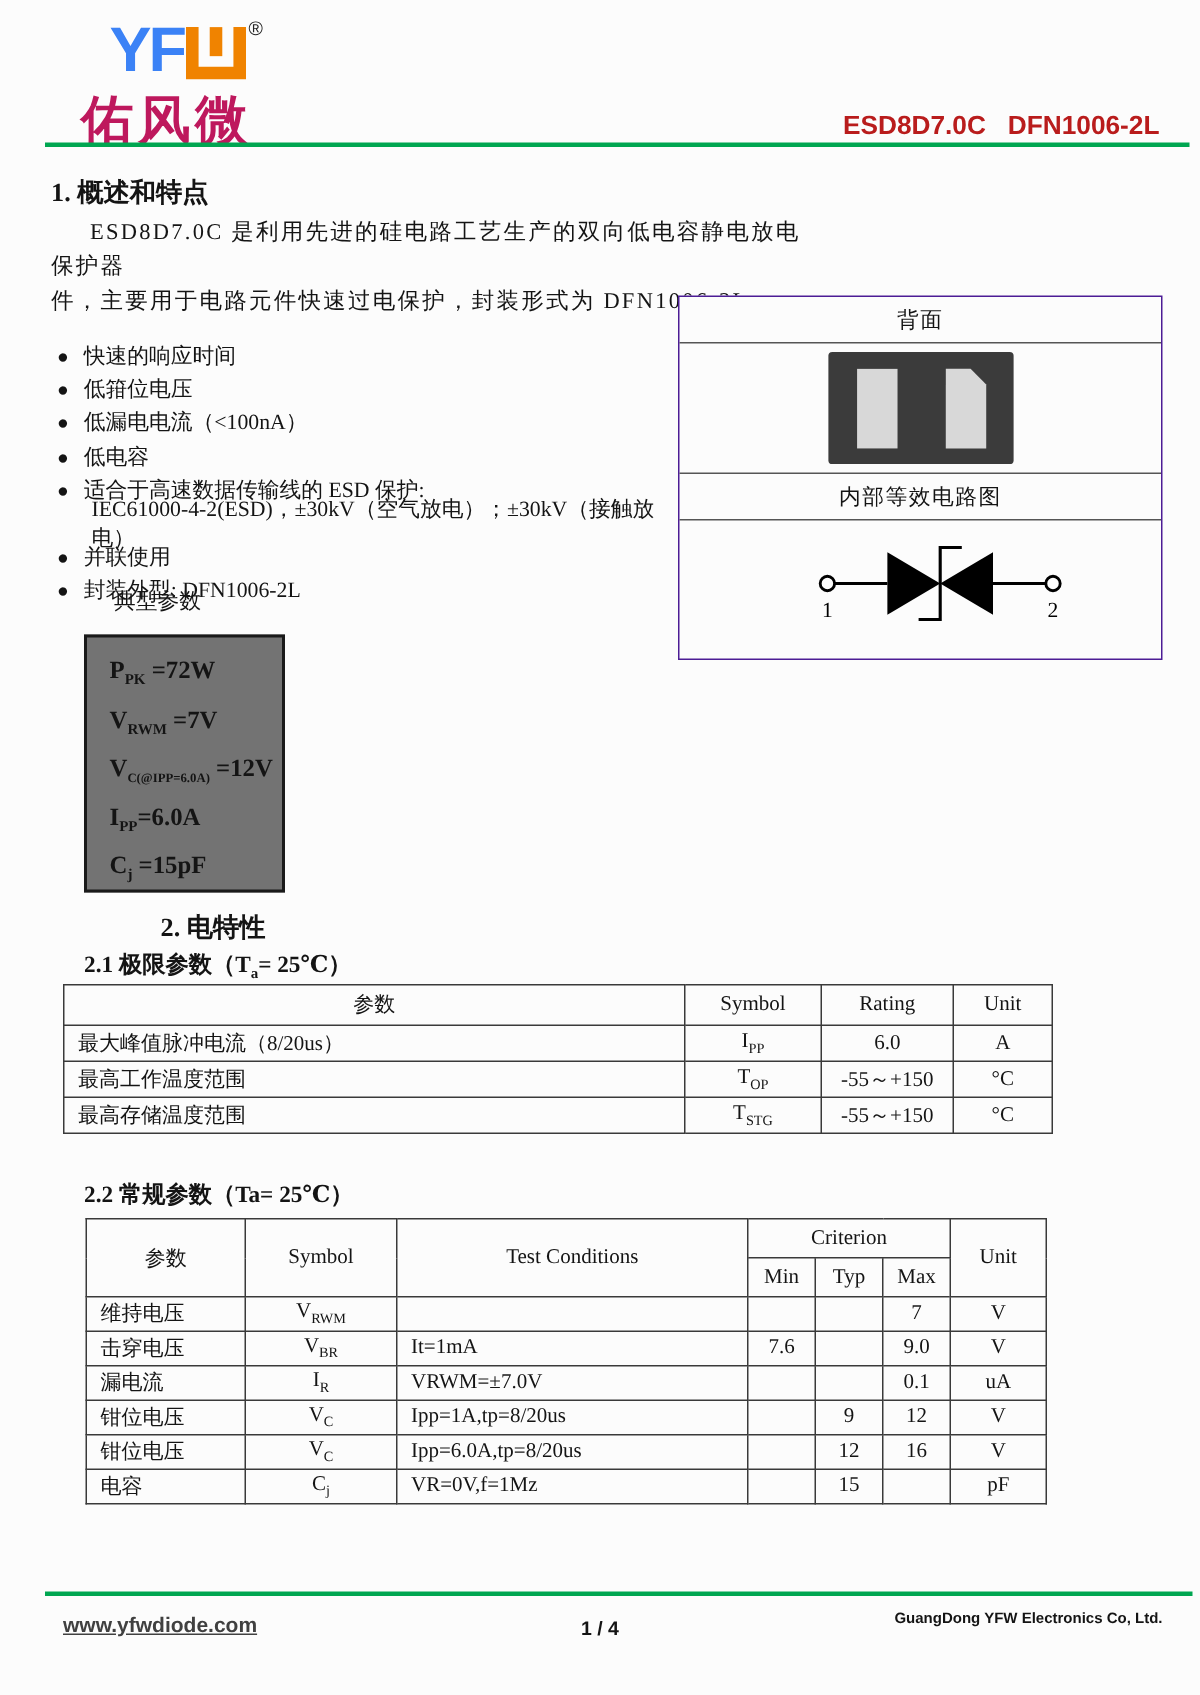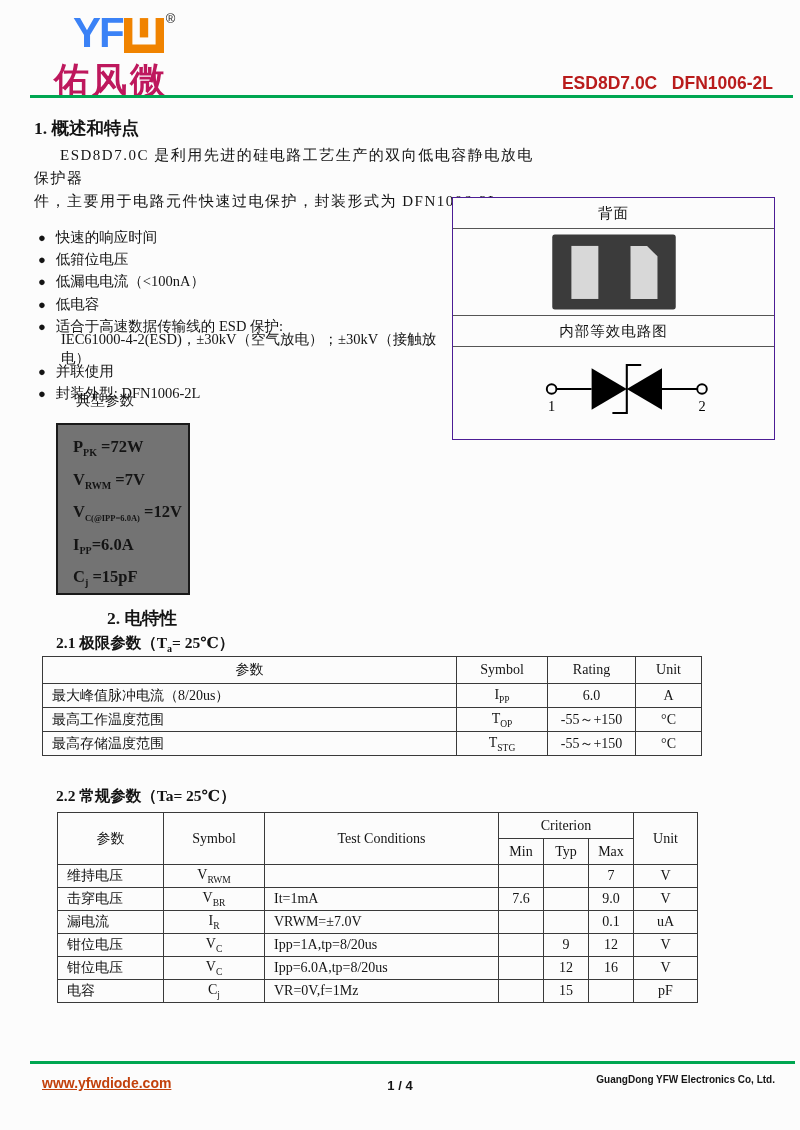--- a/index.html
+++ b/index.html
@@ -87,21 +87,21 @@
   .t2 .c-test{width:233px;margin-top:27px;}
   .t2 .c-min{width:50px;}
   .t2 .c-typ{width:40px;}
   .t2 .c-max{width:50px;}
   .t2 .c-unit{width:63px;}
   .t2 td.left{text-align:left;padding-left:9px;}
 
   
   .site-link{
     left:42px;top:1075px;font-family:"Liberation Sans","DejaVu Sans",sans-serif;
-    font-weight:bold;font-size:14px;color:#c2410c;text-decoration:underline;cursor:pointer;
+    font-weight:bold;font-size:14px;color:#404040;text-decoration:underline;cursor:pointer;
   }
   .page-num{left:0;right:0;top:1078px;text-align:center;
     font-family:"Liberation Sans","DejaVu Sans",sans-serif;font-weight:600;font-size:13px;}
   .company{right:25px;top:1074px;font-family:"Liberation Sans","DejaVu Sans",sans-serif;
     font-weight:bold;font-size:10px;}
 </style>
 </head>
 <body>
 
 <div class="page">

